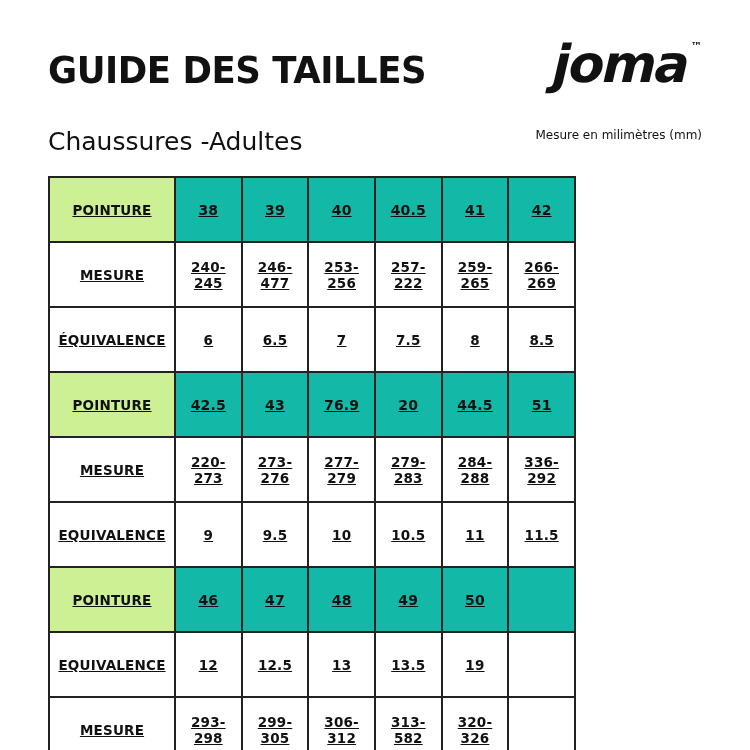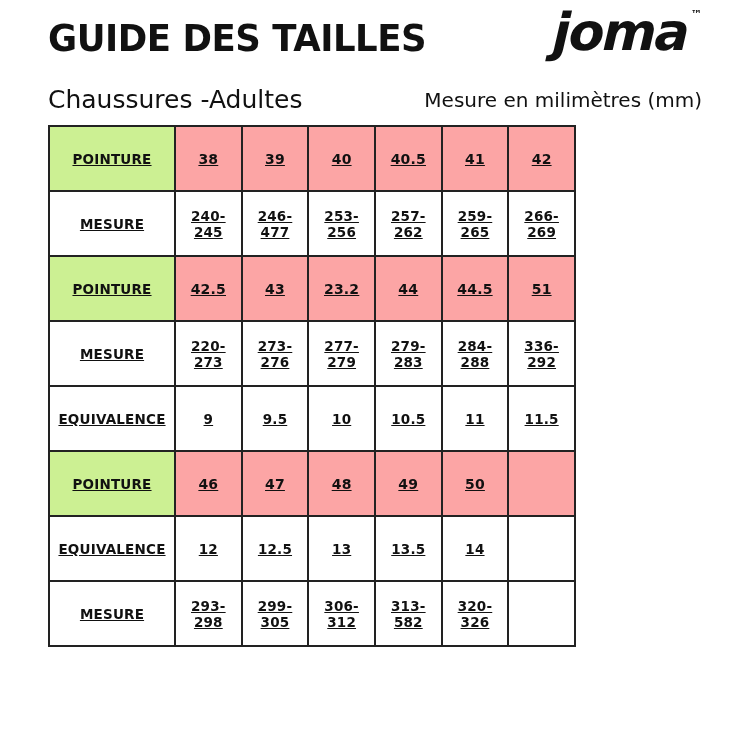--- a/index.html
+++ b/index.html
@@ -12,21 +12,21 @@
     height: 750px;
     font-family: "DejaVu Sans", sans-serif;
     color: #111111;
     position: relative;
     overflow: hidden;
   }
   .page {
     width: 750px;
     height: 750px;
     box-sizing: border-box;
-    padding: 10px 48px 20px 48px;
+    padding: 42px 48px 20px 48px;
     position: relative;
   }
   .header-row {
     display: flex;
     align-items: flex-start;
     justify-content: space-between;
     height: 62px;
   }
   .main-title {
     font-family: "DejaVu Sans", sans-serif;
@@ -57,33 +57,33 @@
   .brand-tm {
     position: absolute;
     top: 2px;
     right: 0px;
     font-size: 11px;
     font-weight: bold;
     letter-spacing: 0px;
   }
   .sub-row {
     display: flex;
-    align-items: flex-end;
+    align-items: flex-start;
     justify-content: space-between;
-    margin-top: 6px;
+    margin-top: 25px;
     height: 34px;
   }
   .subtitle {
     font-size: 25px;
     font-weight: normal;
     letter-spacing: 0px;
     line-height: 1;
   }
   .unit-note {
-    font-size: 20px;
+    font-size: 12px;
     font-weight: normal;
     line-height: 1;
     padding-bottom: 2px;
   }
   table.size-table {
     margin-top: 13px;
     border-collapse: collapse;
     width: 528px;
     table-layout: fixed;
     text-decoration: underline;
@@ -96,21 +96,21 @@
     font-size: 13.5px;
     font-weight: bold;
     letter-spacing: 0.2px;
   }
   td.label-cell {
     width: 122px;
     font-size: 12.5px;
     letter-spacing: 0.3px;
   }
   tr.green td {
-    background: #fca5a5;
+    background: #14b8a6;
   }
   tr.green td.label-cell {
     background: #ccf093;
   }
   td.empty {
     background: #ffffff;
   }
   td.val {
     font-size: 13.5px;
   }
@@ -145,30 +145,39 @@
           <td class="val">40</td>
           <td class="val">40.5</td>
           <td class="val">41</td>
           <td class="val">42</td>
         </tr>
         <tr class="plain">
           <td class="label-cell">MESURE</td>
           <td class="val">240-245</td>
           <td class="val">246-477</td>
           <td class="val">253-256</td>
-          <td class="val">257-262</td>
+          <td class="val">257-222</td>
           <td class="val">259-265</td>
           <td class="val">266-269</td>
+        </tr>
+        <tr class="plain">
+          <td class="label-cell">ÉQUIVALENCE</td>
+          <td class="val">6</td>
+          <td class="val">6.5</td>
+          <td class="val">7</td>
+          <td class="val">7.5</td>
+          <td class="val">8</td>
+          <td class="val">8.5</td>
         </tr>
         <tr class="green">
           <td class="label-cell">POINTURE</td>
           <td class="val">42.5</td>
           <td class="val">43</td>
-          <td class="val">23.2</td>
-          <td class="val">44</td>
+          <td class="val">76.9</td>
+          <td class="val">20</td>
           <td class="val">44.5</td>
           <td class="val">51</td>
         </tr>
         <tr class="plain">
           <td class="label-cell">MESURE</td>
           <td class="val">220-273</td>
           <td class="val">273-276</td>
           <td class="val">277-279</td>
           <td class="val">279-283</td>
           <td class="val">284-288</td>
@@ -191,21 +200,21 @@
           <td class="val">49</td>
           <td class="val">50</td>
           <td class="val empty"></td>
         </tr>
         <tr class="plain">
           <td class="label-cell">EQUIVALENCE</td>
           <td class="val">12</td>
           <td class="val">12.5</td>
           <td class="val">13</td>
           <td class="val">13.5</td>
-          <td class="val">14</td>
+          <td class="val">19</td>
           <td class="val empty"></td>
         </tr>
         <tr class="plain">
           <td class="label-cell">MESURE</td>
           <td class="val">293-298</td>
           <td class="val">299-305</td>
           <td class="val">306-312</td>
           <td class="val">313-582</td>
           <td class="val">320-326</td>
           <td class="val empty"></td>

